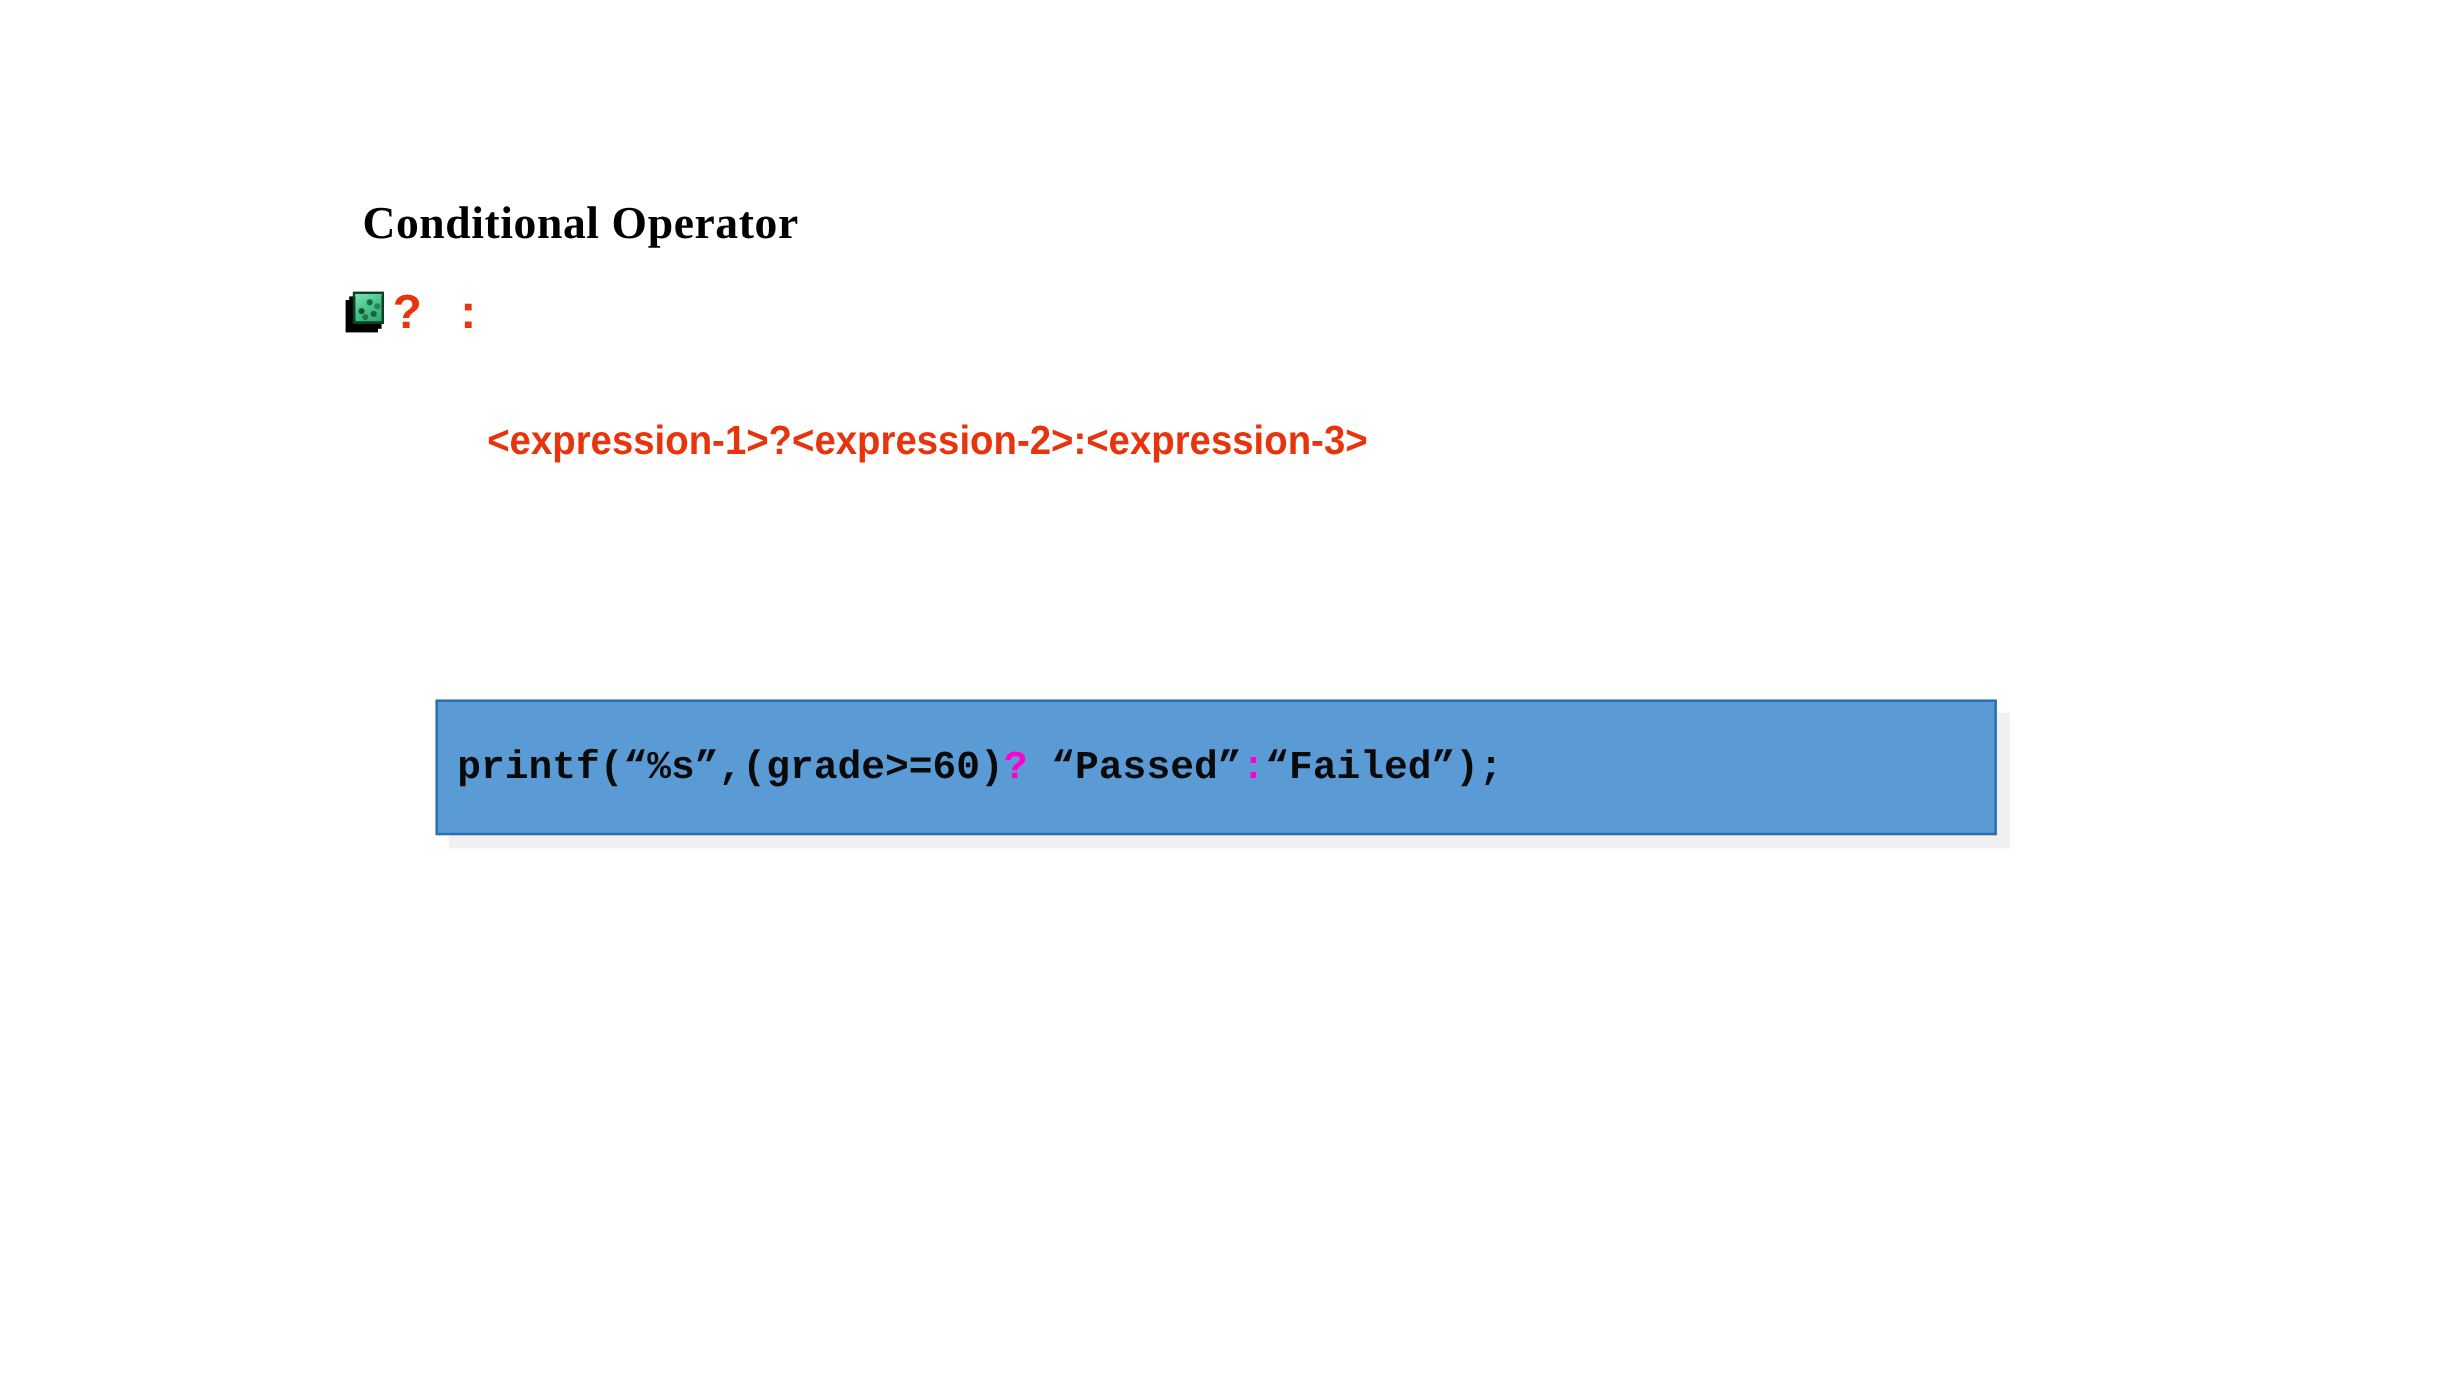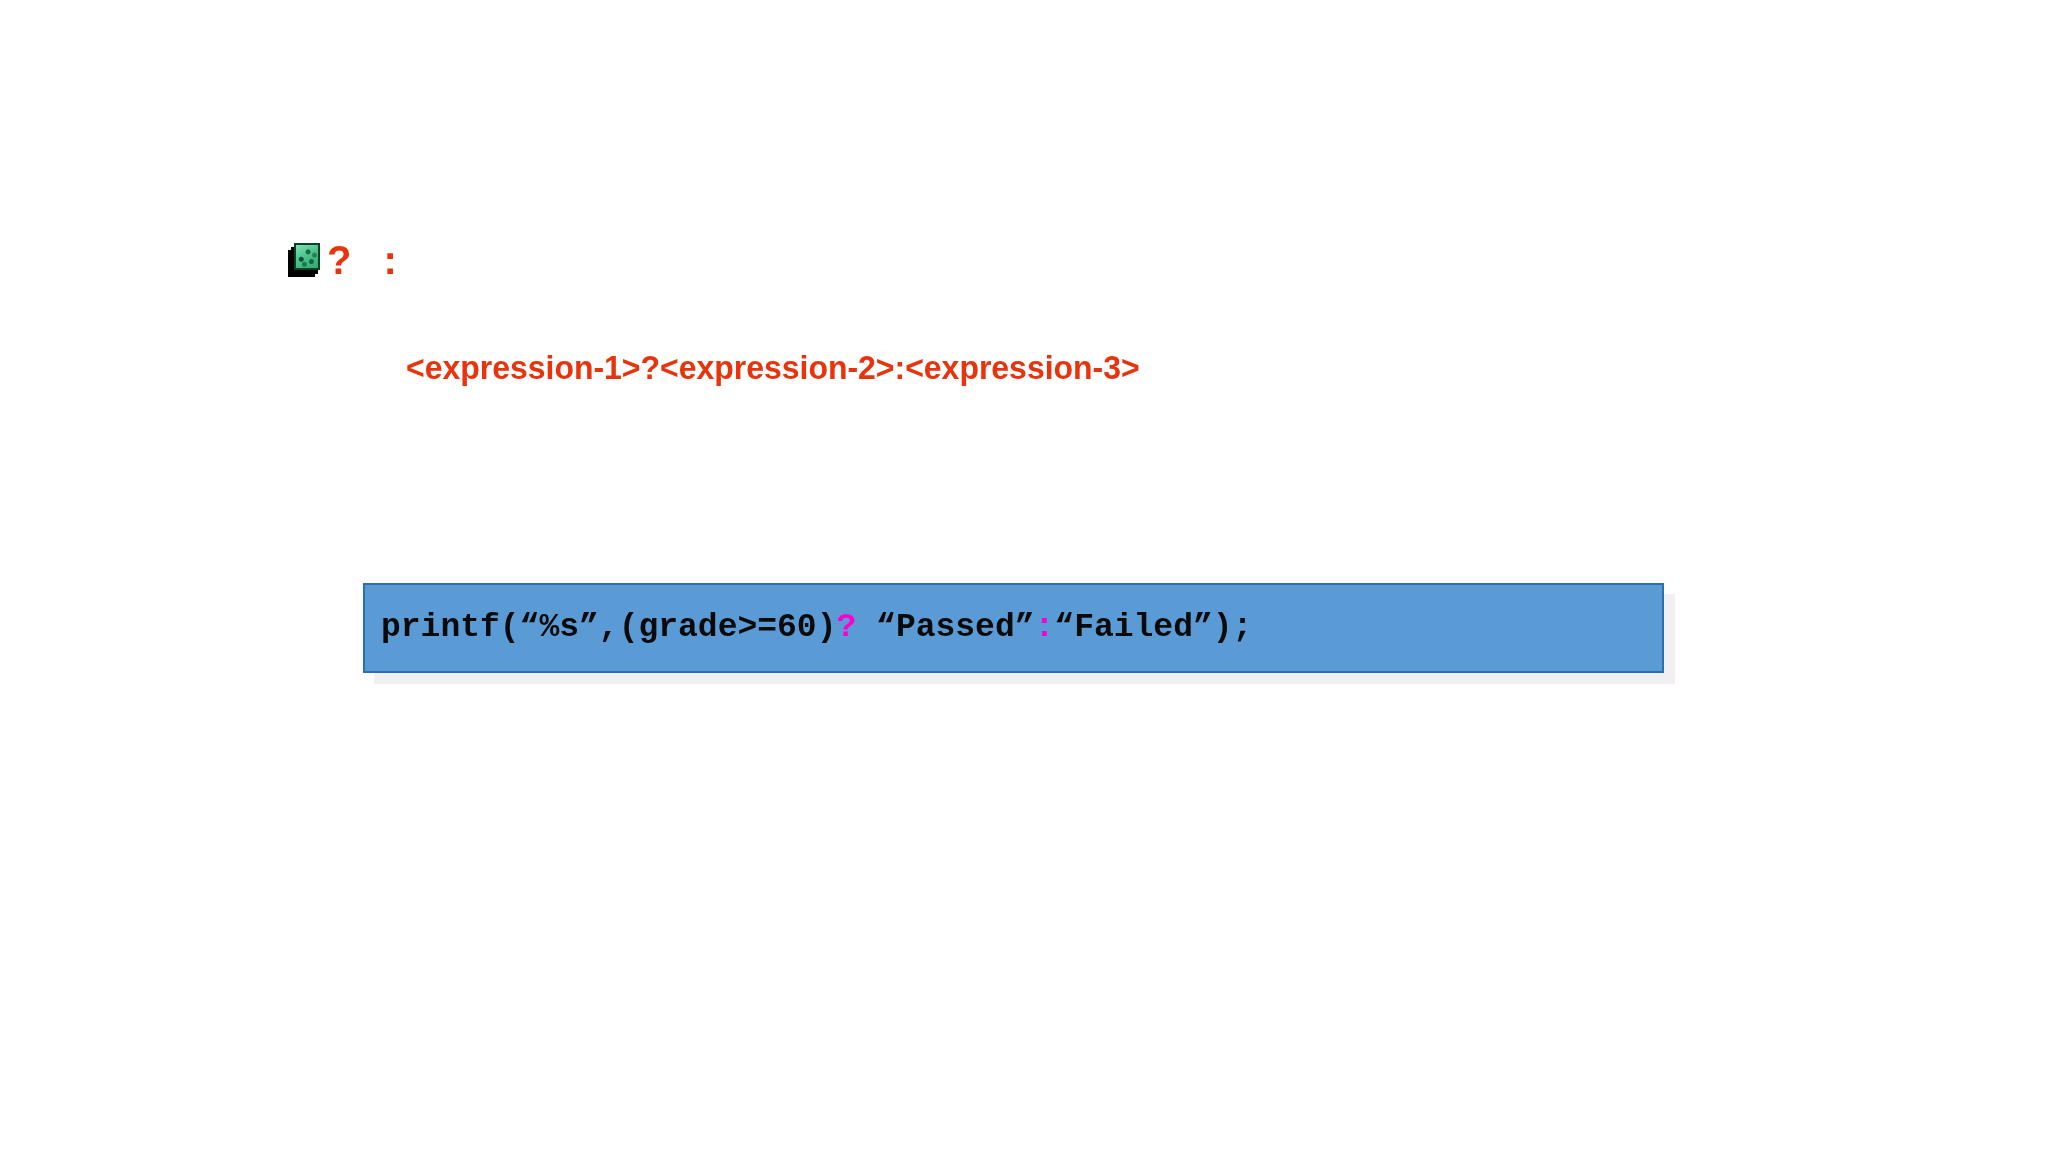--- a/index.html
+++ b/index.html
@@ -126,21 +126,21 @@
     background: #5b9bd5;
     border: 2px solid #2a6fb0;
     display: flex;
     align-items: center;
     box-shadow: 11px 11px 0 0 #f1eff1;
   }
   .code-box-1 {
     left: 363px;
     top: 583px;
     width: 1301px;
-    height: 90px;
+    height: 113px;
     padding-left: 16px;
   }
   .code-box-2 {
     left: 363px;
     top: 711px;
     width: 1301px;
     height: 90px;
     padding-left: 21px;
   }
 
@@ -155,20 +155,21 @@
   }
   .code-text .op {
     color: #ff00cc;
   }
 </style>
 </head>
 <body>
 
 <div class="slide">
 
+  <div class="slide-title">Conditional Operator</div>
 
   <div class="bullet-line">
     <span class="bullet-icon">
       <span class="shadow-b"></span>
       <span class="shadow-a"></span>
       <span class="face"></span>
     </span>
     <span class="bullet-qmark">?</span>
     <span class="bullet-colon">:</span>
   </div>

